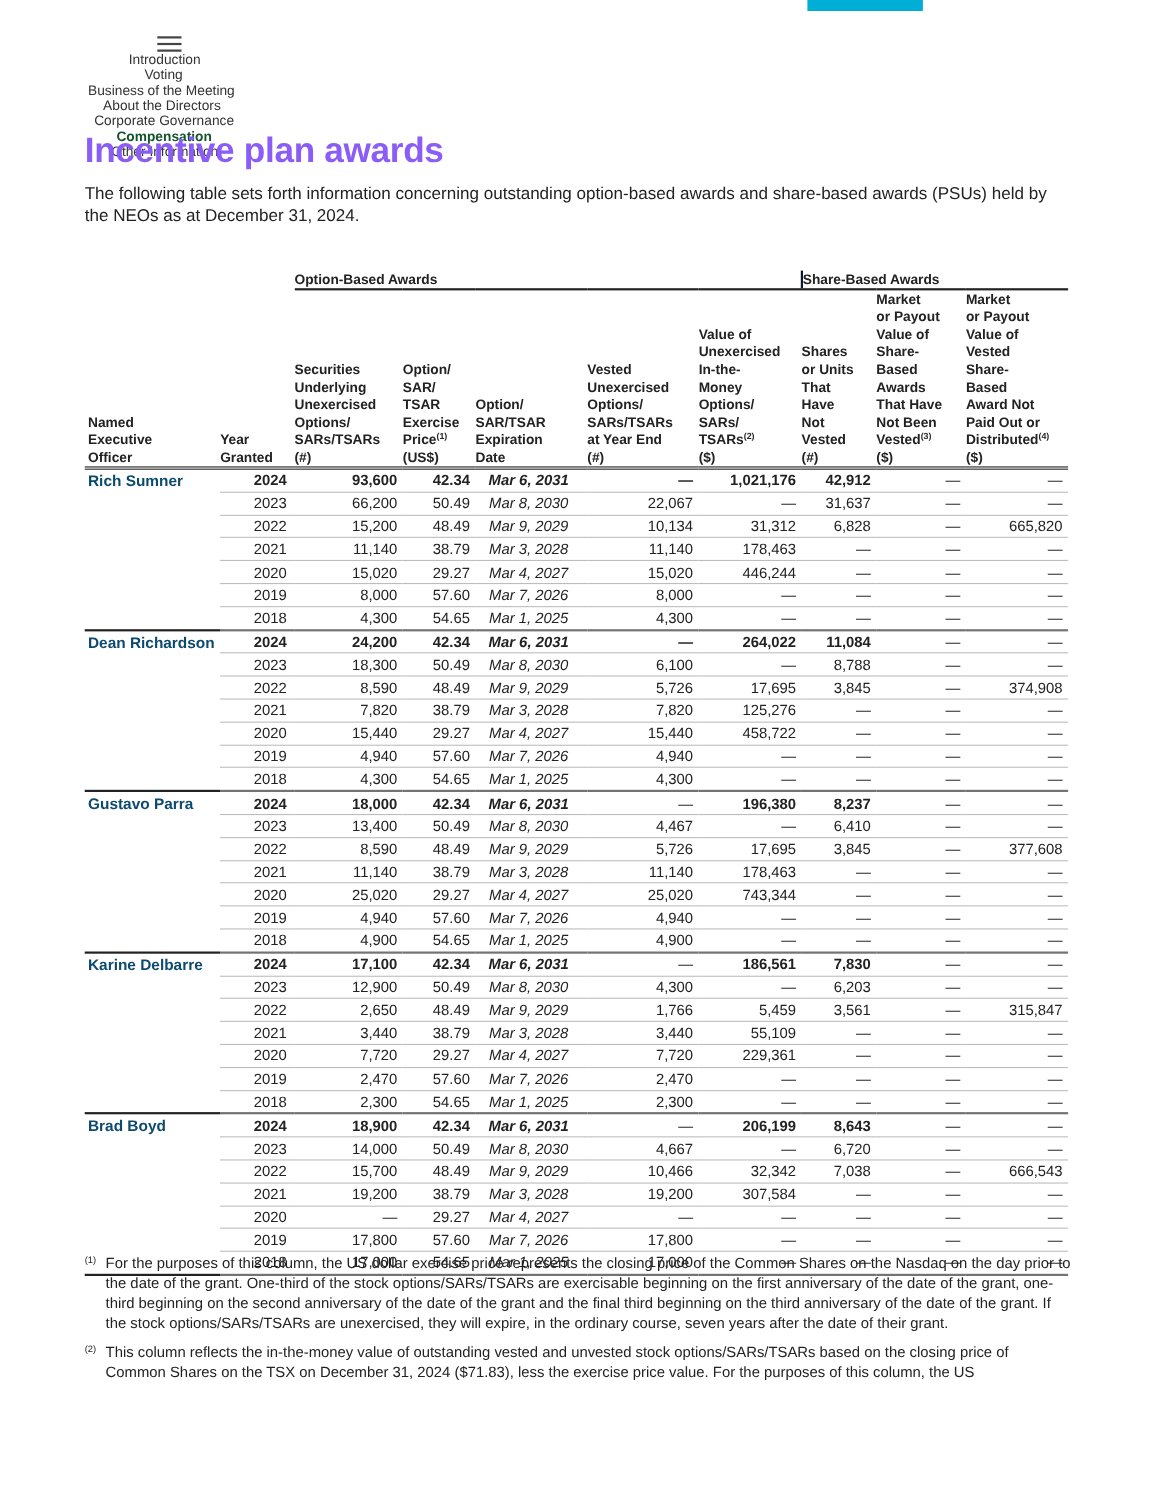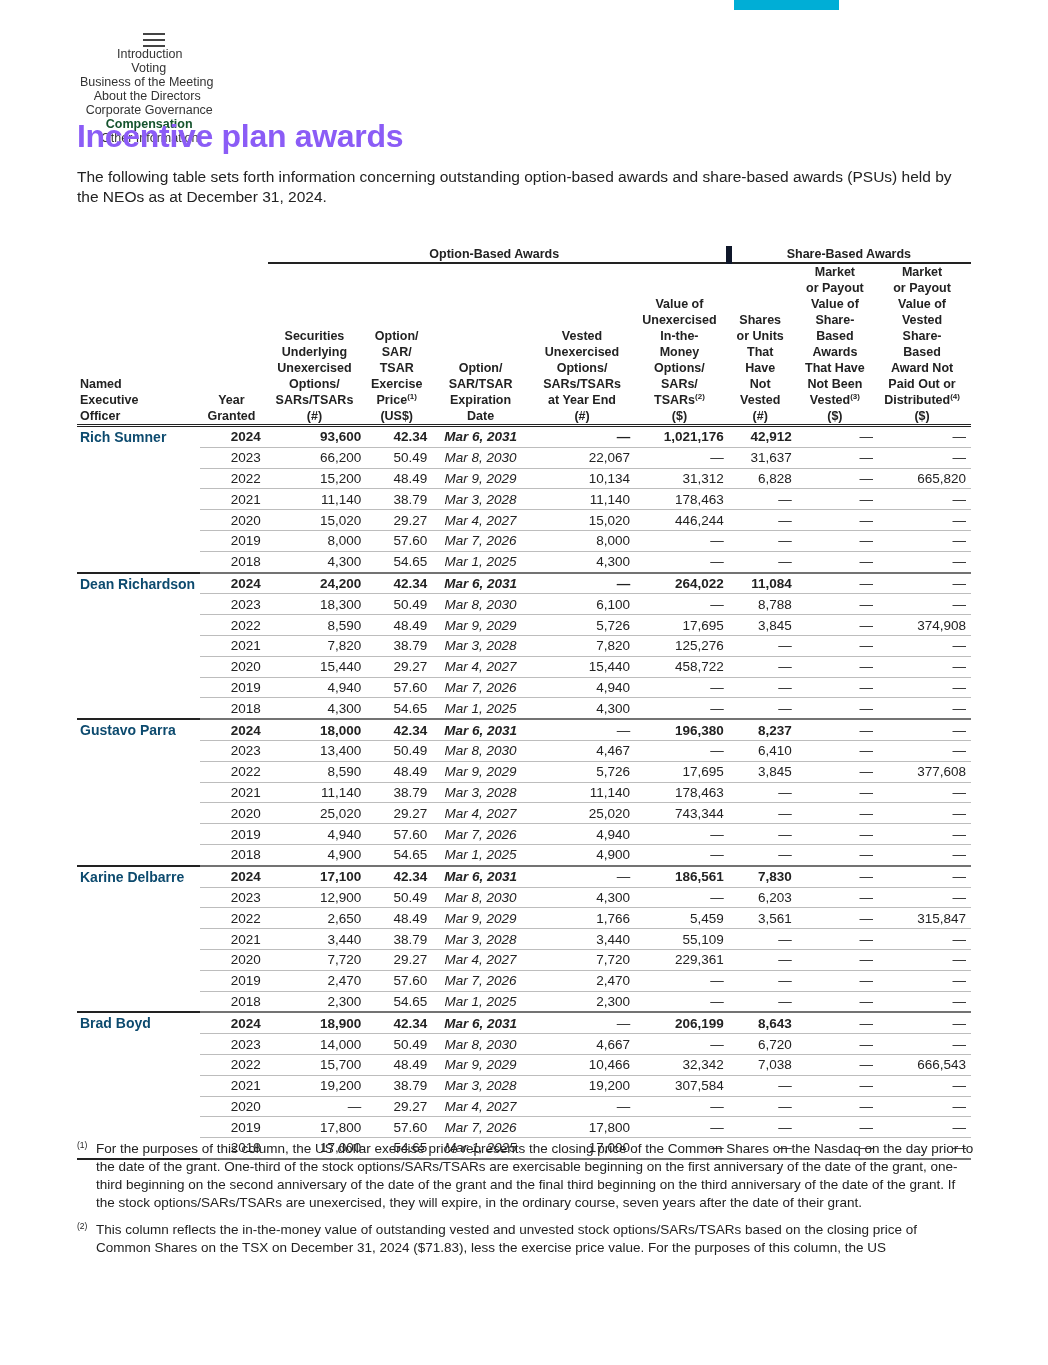--- a/index.html
+++ b/index.html
@@ -16,21 +16,21 @@
   .nav .item.i2 { margin-right: 26px; }
   .nav .item.i3 { margin-right: 30px; }
   .nav .item.i4 { margin-right: 29px; }
   .nav .item.i5 { margin-right: 25px; }
   .nav .item.active { color: #14532d; font-weight: bold; margin-right: 25px; }
 
   h1.page-title { position: absolute; left: 77px; top: 118px; margin: 0; font-size: 32px; font-weight: bold; color: #8b5cf6; letter-spacing: -0.3px; }
   .intro { position: absolute; left: 77px; top: 167px; width: 900px; font-size: 15.5px; line-height: 20px; color: #222; }
 
   table.awards { position: absolute; left: 77px; top: 246px; width: 894px; border-collapse: collapse; font-size: 13.5px; }
-  table.awards th { font-weight: bold; font-size: 12.5px; color: #222; line-height: 16px; vertical-align: bottom; text-align: center; padding: 0 5px 0 0; }
+  table.awards th { font-weight: bold; font-size: 12.5px; color: #222; line-height: 16px; vertical-align: bottom; text-align: left; padding: 0 5px 0 0; }
   table.awards th.left { text-align: left; padding-left: 3px; }
   .group-row th { font-size: 14px; text-align: center; padding-bottom: 2px; }
   .group-row th.grp { border-bottom: 2px solid #222; }
   .hdr-row th { padding-bottom: 2px; border-bottom: 3px double #222; }
   sup { font-size: 8px; line-height: 0; vertical-align: 5px; }
 
   table.awards td { text-align: right; padding: 0 5px 0 0; height: 19.8px; line-height: 19px; border-bottom: 1px solid #bdbdbd; white-space: nowrap; }
   table.awards td.name { text-align: left; vertical-align: top; color: #0c4a6e; font-weight: bold; font-size: 14px; padding-left: 3px; border-bottom: 2px solid #222; line-height: 18px; padding-top: 1px; }
   table.awards td.year { text-align: right; padding-right: 7px; }
   table.awards td.date { text-align: center; font-style: italic; }
@@ -80,21 +80,21 @@
       <col style="width:103px">
       <col style="width:95px">
       <col style="width:70px">
       <col style="width:84px">
       <col style="width:94px">
   </colgroup>
   <thead>
     <tr class="group-row">
       <th colspan="2"></th>
       <th colspan="5" class="grp">Option-Based Awards</th>
-      <th colspan="3" class="grp" style="border-left:6px solid #0f172a">Share-Based Awards</th>
+      <th colspan="3" class="grp" style="border-left:2px solid #0f172a">Share-Based Awards</th>
     </tr>
     <tr class="hdr-row">
       <th class="left"><span>Named</span><br><span>Executive</span><br><span>Officer</span><br></th>
       <th><span>Year</span><br><span>Granted</span><br></th>
       <th><span>Securities</span><br><span>Underlying</span><br><span>Unexercised</span><br><span>Options/</span><br><span>SARs/TSARs</span><br><span>(#)</span><br></th>
       <th><span><span>Option/</span><br><span>SAR/</span><br><span>TSAR</span><br><span>Exercise</span><br></span><span>Price</span><sup>(1)</sup><br><span>(US$)</span></th>
       <th><span>Option/</span><br><span>SAR/TSAR</span><br><span>Expiration</span><br><span>Date</span><br></th>
       <th><span>Vested</span><br><span>Unexercised</span><br><span>Options/</span><br><span>SARs/TSARs</span><br><span>at Year End</span><br><span>(#)</span><br></th>
       <th><span><span>Value of</span><br><span>Unexercised</span><br><span>In-the-</span><br><span>Money</span><br><span>Options/</span><br><span>SARs/</span><br></span><span>TSARs</span><sup>(2)</sup><br><span>($)</span></th>
       <th><span>Shares</span><br><span>or Units</span><br><span>That</span><br><span>Have</span><br><span>Not</span><br><span>Vested</span><br><span>(#)</span><br></th>

